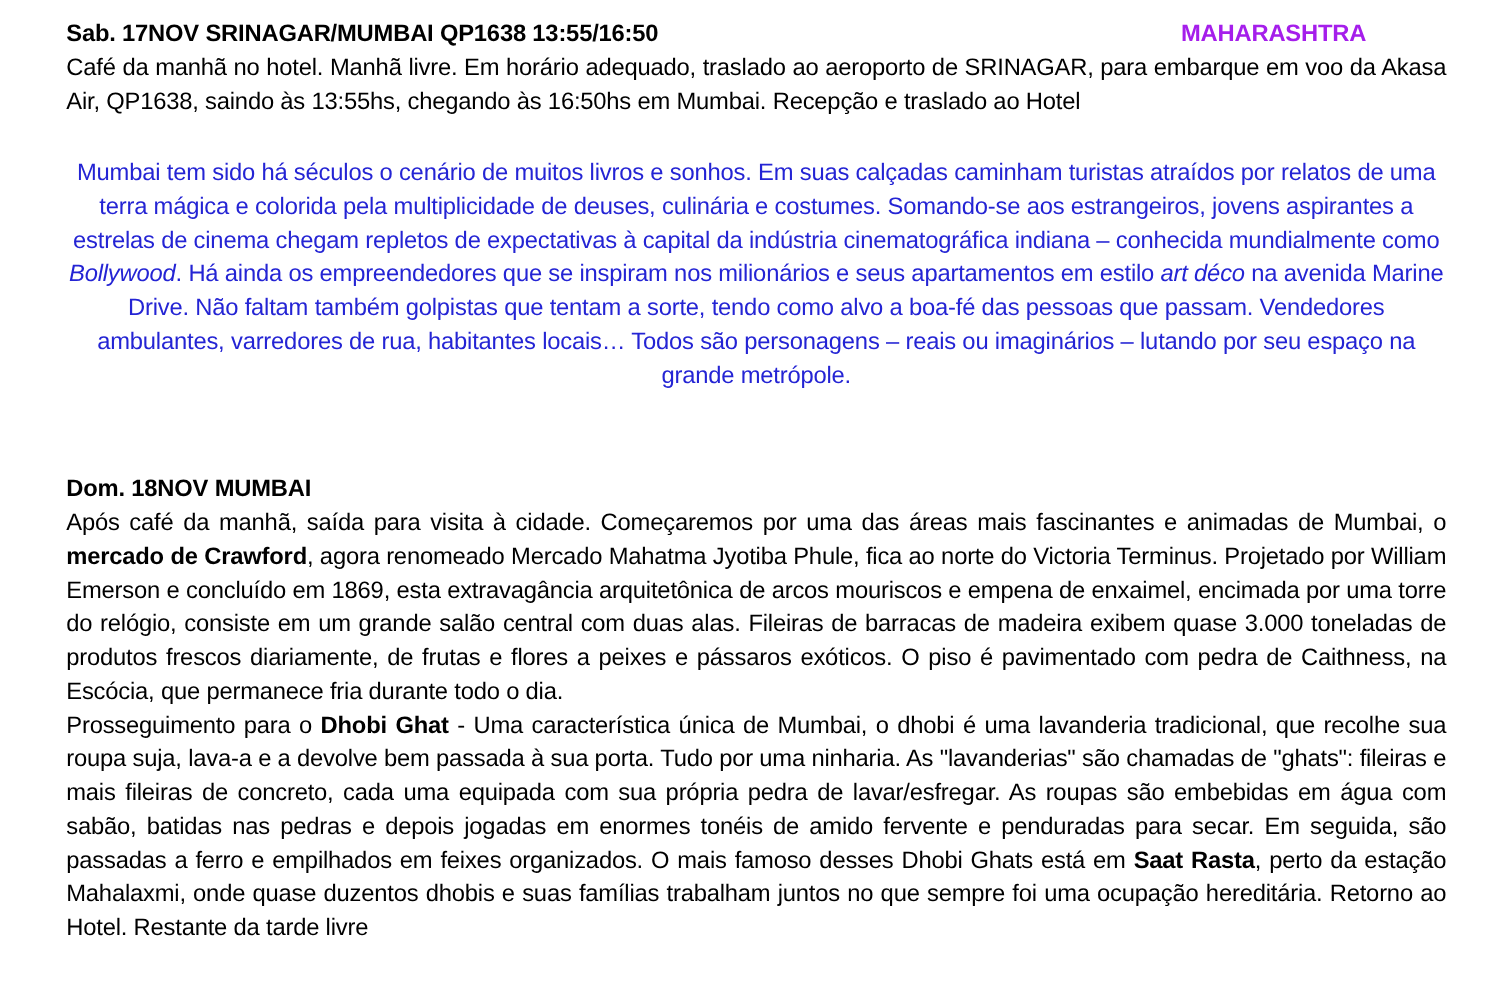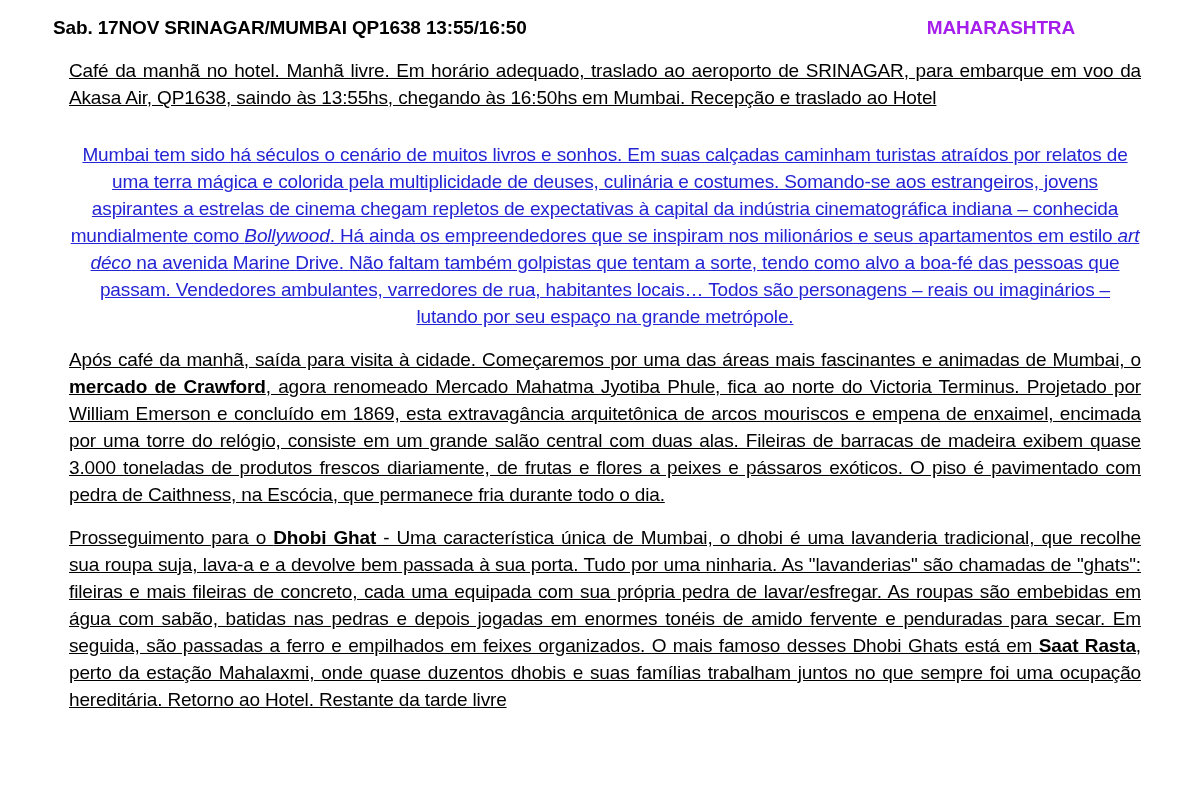--- a/index.html
+++ b/index.html
@@ -17,31 +17,31 @@
   .doc {
     position: absolute;
     left: 53px;
     top: 14px;
     width: 1104px;
     font-size: 19px;
     line-height: 27px;
     letter-spacing: -0.15px;
     color: var(--c-text, #000000);
   }
-  .doc p { margin: 16px; text-decoration: underline; }
+  .doc p { margin: 0; }
   .heading-row {
     display: flex;
     justify-content: space-between;
     align-items: center;
     font-weight: 700;
   }
   .region {
     color: var(--c-magenta, #a51eeb);
     font-weight: 700;
-    margin-right: 82px;
+    margin-right: 64px;
     white-space: nowrap;
   }
   .just { text-align: justify; }
   .blue-para {
     margin-top: 30px !important;
     color: var(--c-blue, #2424d4);
     text-align: center;
   }
   .day2-heading {
     margin-top: 64px !important;
@@ -57,18 +57,19 @@
 
   <div class="heading-row">
     <span>Sab. 17NOV SRINAGAR/MUMBAI QP1638 13:55/16:50</span>
     <span class="region">MAHARASHTRA</span>
   </div>
 
   <p class="just">Café da manhã no hotel. Manhã livre. Em horário adequado, traslado ao aeroporto de SRINAGAR, para embarque em voo da Akasa Air, QP1638, saindo às 13:55hs, chegando às 16:50hs em Mumbai. Recepção e traslado ao Hotel</p>
 
   <p class="blue-para"><span>Mumbai tem sido há séculos o cenário de muitos livros e sonhos. Em suas calçadas caminham turistas atraídos por relatos de uma terra mágica e colorida pela multiplicidade de deuses, culinária e costumes. Somando-se aos estrangeiros, jovens aspirantes a estrelas de cinema chegam repletos de expectativas à capital da indústria cinematográfica indiana – conhecida mundialmente como </span><span class="i">Bollywood</span><span>. Há ainda os empreendedores que se inspiram nos milionários e seus apartamentos em estilo </span><span class="i">art déco</span><span> na avenida Marine Drive. Não faltam também golpistas que tentam a sorte, tendo como alvo a boa-fé das pessoas que passam. Vendedores ambulantes, varredores de rua, habitantes locais… Todos são personagens – reais ou imaginários – lutando por seu espaço na grande metrópole.</span></p>
 
+  <p class="day2-heading">Dom. 18NOV MUMBAI</p>
 
   <p class="just"><span>Após café da manhã, saída para visita à cidade. Começaremos por uma das áreas mais fascinantes e animadas de Mumbai, o </span><span class="b">mercado de Crawford</span><span>, agora renomeado Mercado Mahatma Jyotiba Phule, fica ao norte do Victoria Terminus. Projetado por William Emerson e concluído em 1869, esta extravagância arquitetônica de arcos mouriscos e empena de enxaimel, encimada por uma torre do relógio, consiste em um grande salão central com duas alas. Fileiras de barracas de madeira exibem quase 3.000 toneladas de produtos frescos diariamente, de frutas e flores a peixes e pássaros exóticos. O piso é pavimentado com pedra de Caithness, na Escócia, que permanece fria durante todo o dia.</span></p>
 
   <p class="just"><span>Prosseguimento para o </span><span class="b">Dhobi Ghat</span><span> - Uma característica única de Mumbai, o dhobi é uma lavanderia tradicional, que recolhe sua roupa suja, lava-a e a devolve bem passada à sua porta. Tudo por uma ninharia. As "lavanderias" são chamadas de "ghats": fileiras e mais fileiras de concreto, cada uma equipada com sua própria pedra de lavar/esfregar. As roupas são embebidas em água com sabão, batidas nas pedras e depois jogadas em enormes tonéis de amido fervente e penduradas para secar. Em seguida, são passadas a ferro e empilhados em feixes organizados. O mais famoso desses Dhobi Ghats está em </span><span class="b">Saat Rasta</span><span>, perto da estação Mahalaxmi, onde quase duzentos dhobis e suas famílias trabalham juntos no que sempre foi uma ocupação hereditária.  Retorno ao Hotel. Restante da tarde livre</span></p>
 
 </div>
 
 </body></html>

